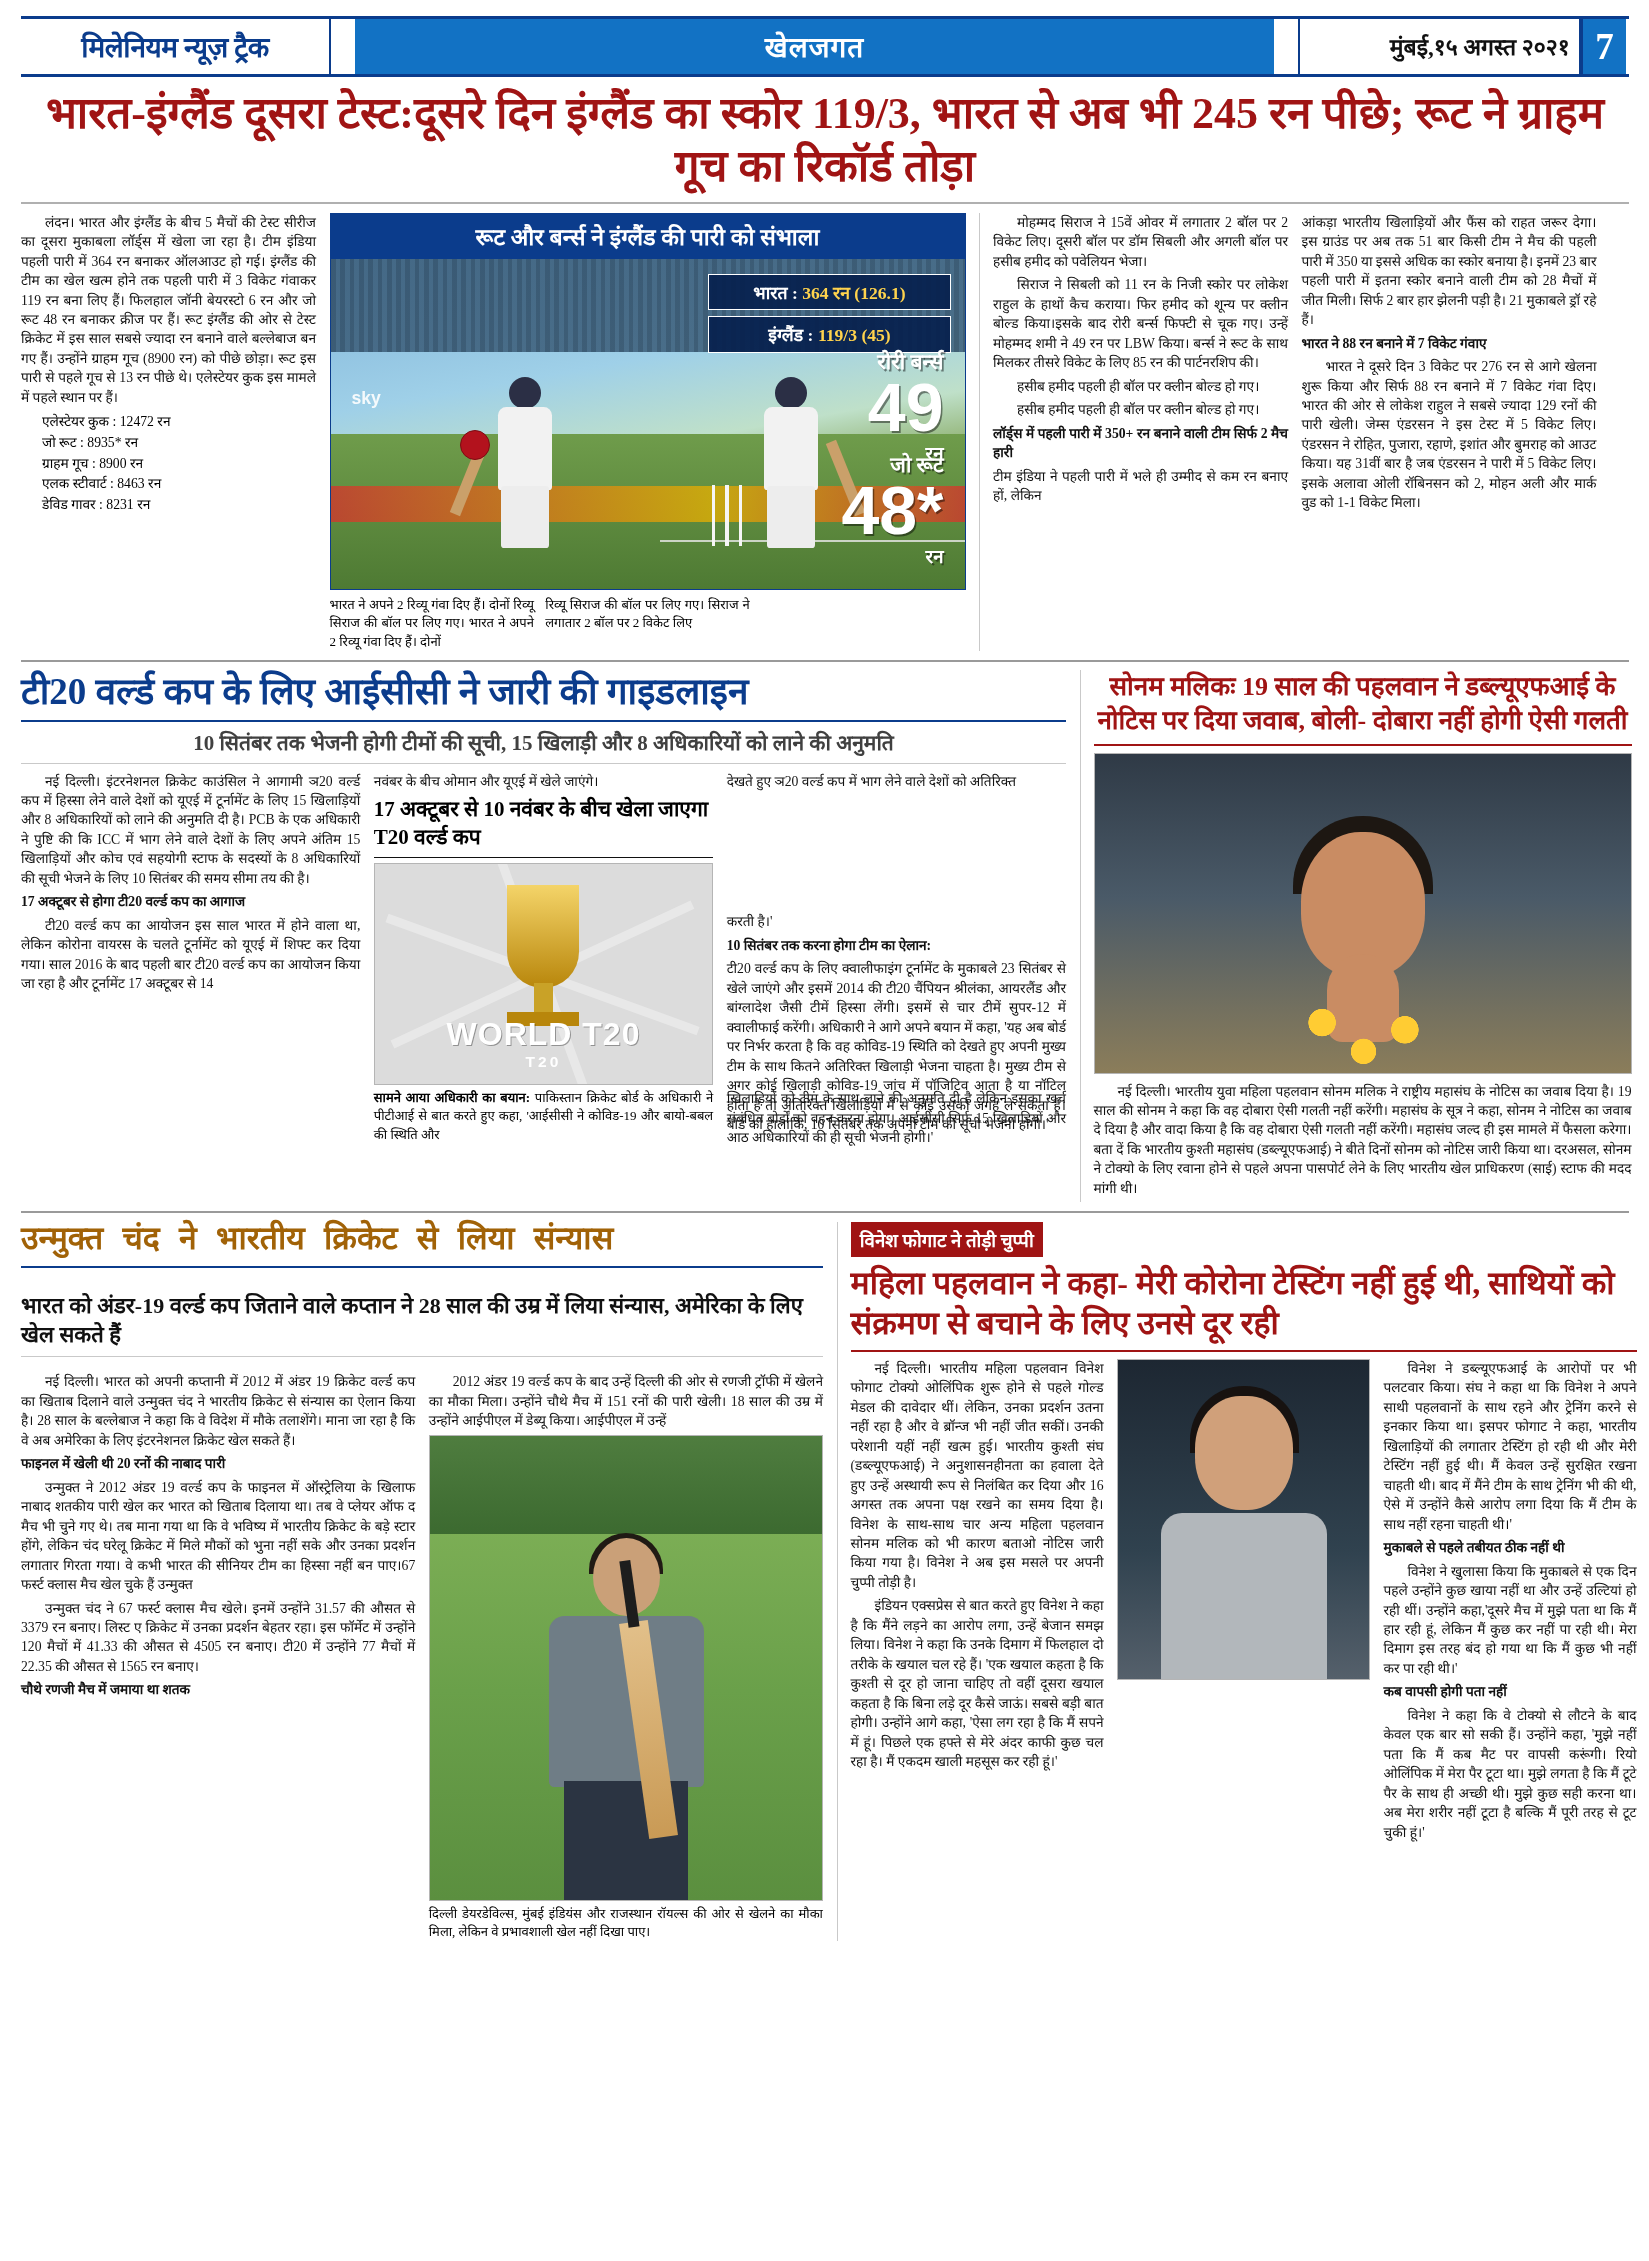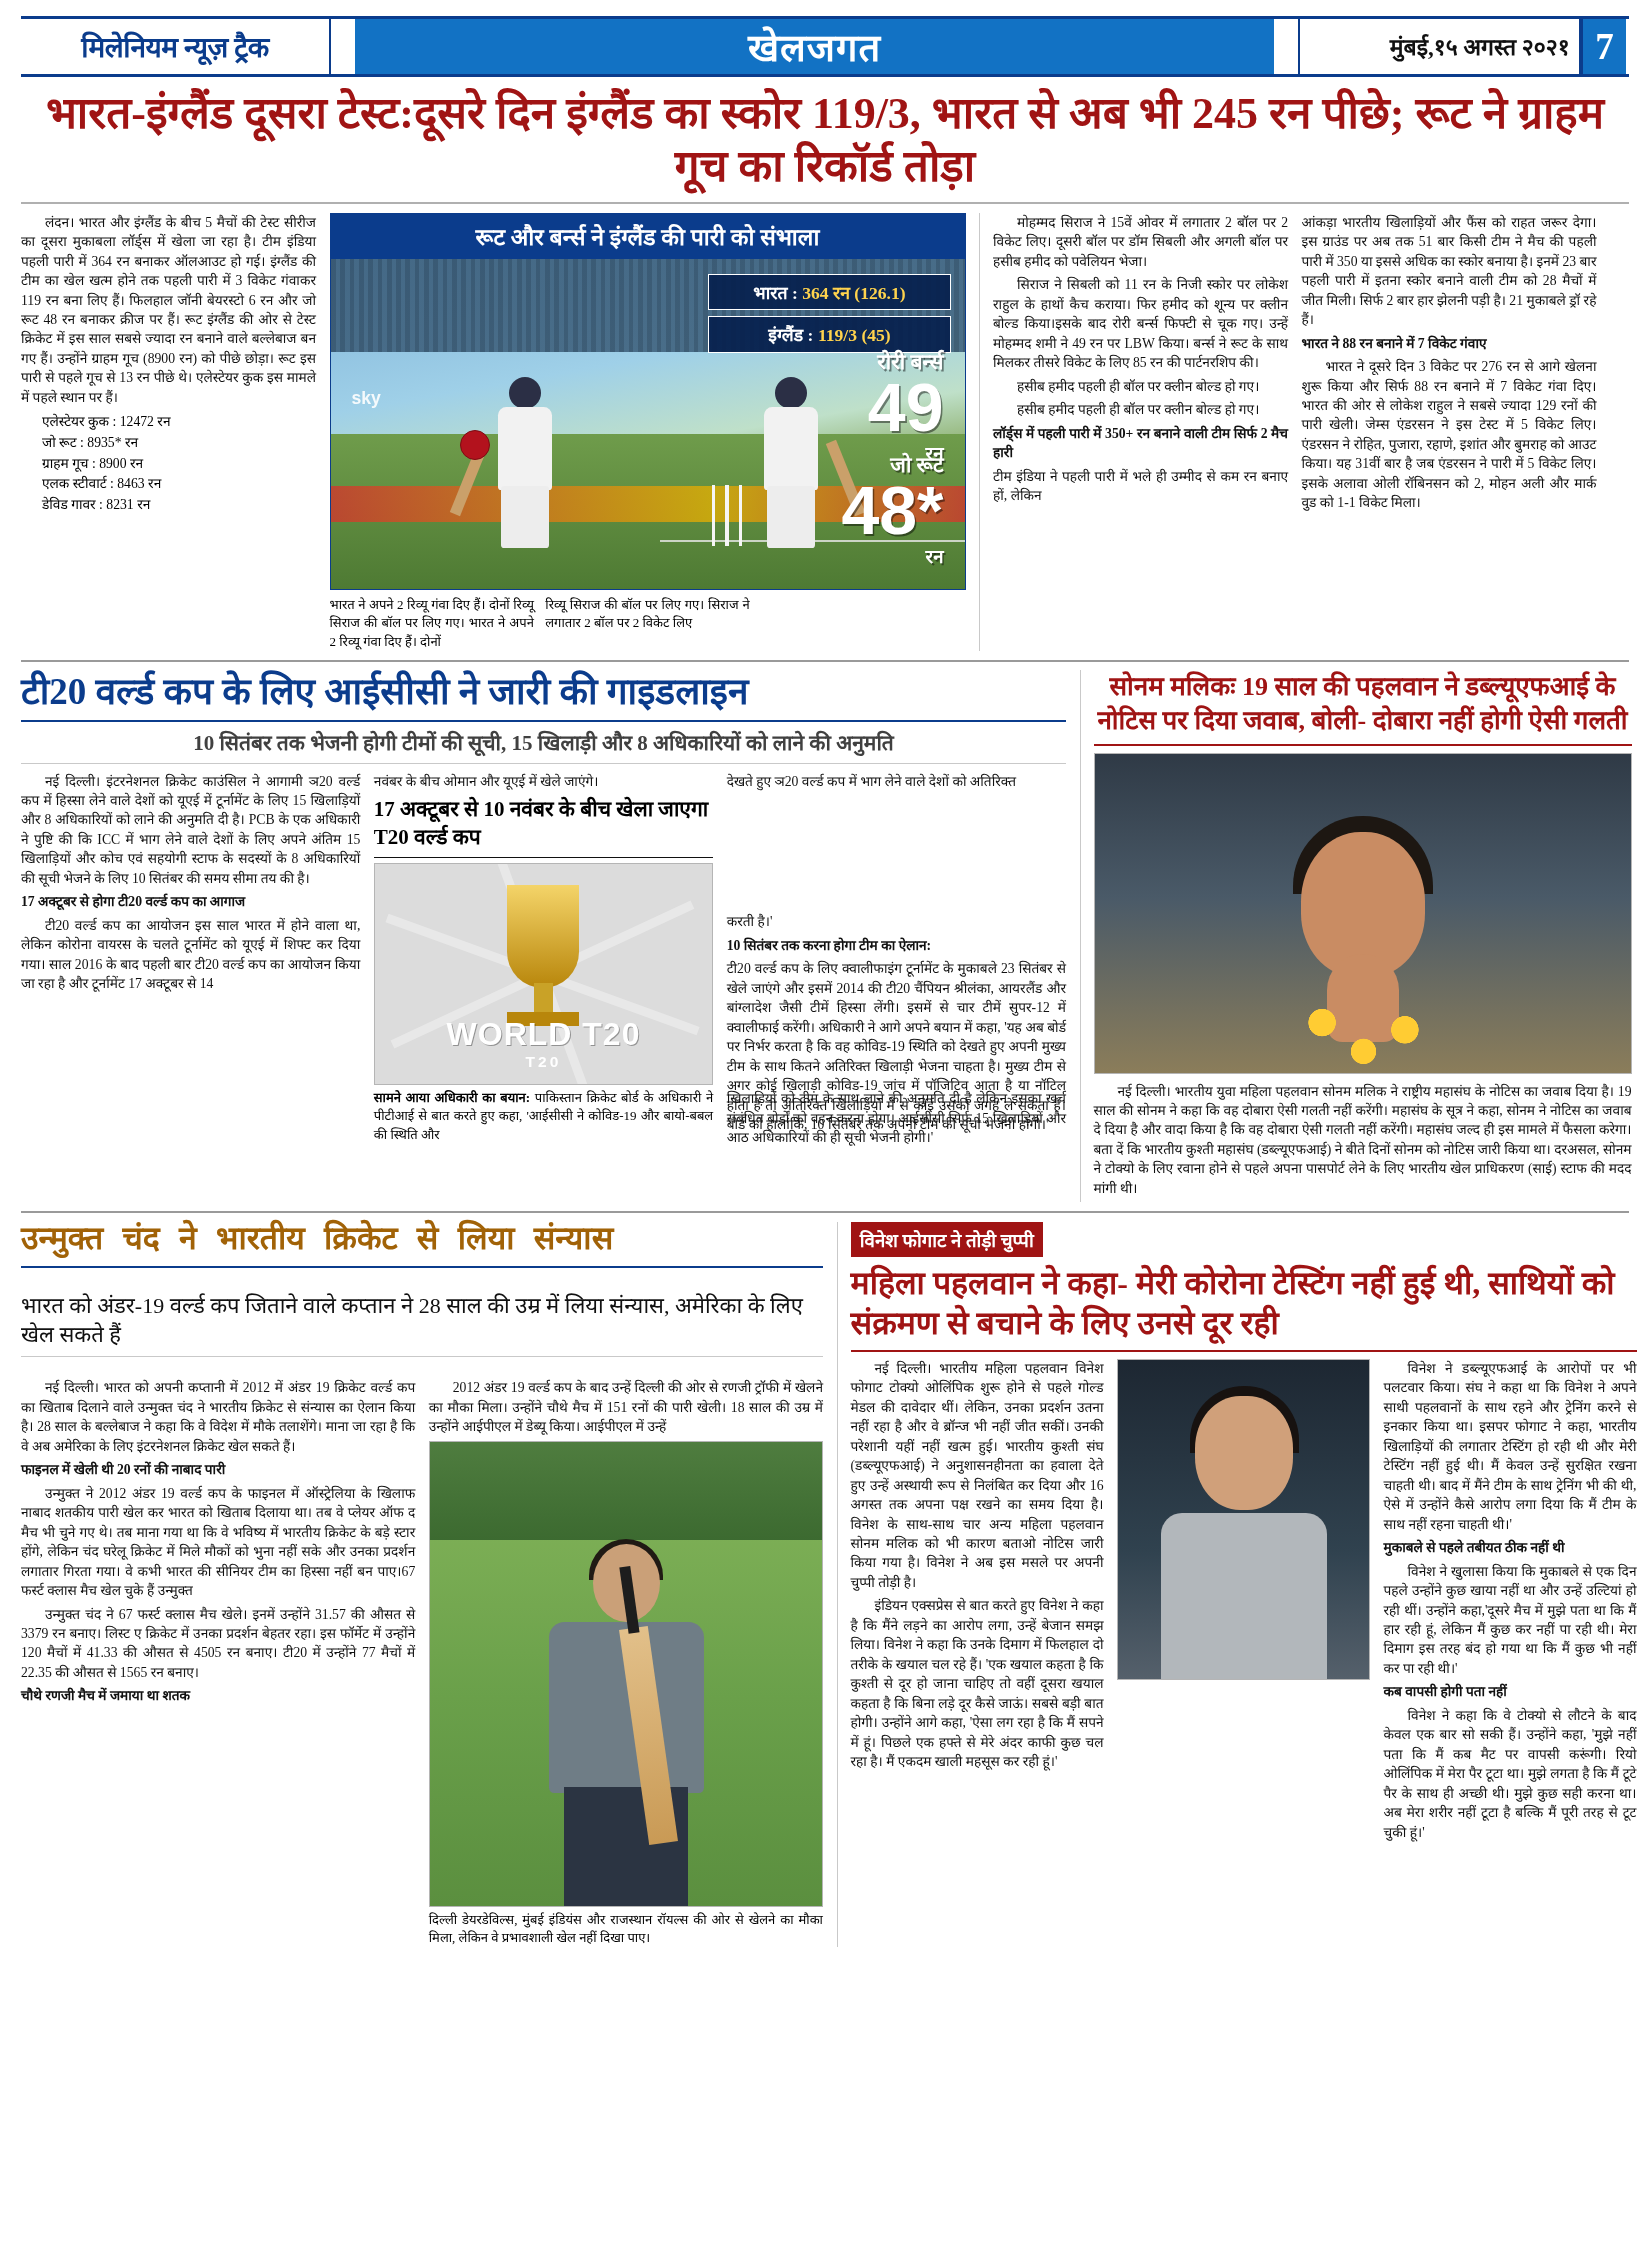--- a/index.html
+++ b/index.html
@@ -45,21 +45,21 @@
   .mh-center {
     flex: 1;
     background: #1272c4;
     display: flex;
     align-items: center;
     justify-content: center;
   }
   .mh-center .title {
     font-family: "Liberation Serif", serif;
     font-weight: bold;
-    font-size: 38px;
+    font-size: 28px;
     color: #ffffff;
     letter-spacing: 1px;
   }
   .mh-right {
     width: 331px;
     display: flex;
     align-items: center;
     justify-content: flex-end;
     gap: 9.3px;
     padding-right: 3.1px;
@@ -379,27 +379,27 @@
   }
 
   .bottom-grid {
     display:grid;
     grid-template-columns: 802px 0.5px 786px;
     column-gap:13.5px;
     margin-top:9.3px;
   }
   .sub-head-plain {
     font-family:"Liberation Serif",serif;
-    font-weight:normal;
+    font-weight:bold;
     font-size:22px;
     line-height:1.35;
     color:#111;
     padding:6.2px 0 6.2px 0;
     border-bottom:1.6px solid #c9c9c9;
-    margin-bottom:21px;
+    margin-bottom:15px;
   }
   .big-head-red-2l {
     font-family:"Liberation Serif",serif;
     font-weight:bold;
     font-size:32px;
     color:#a01414;
     line-height:1.25;
     padding:5.2px 0 7.2px 0;
     border-bottom:2.1px solid #a01414;
     margin-bottom:7.2px;

